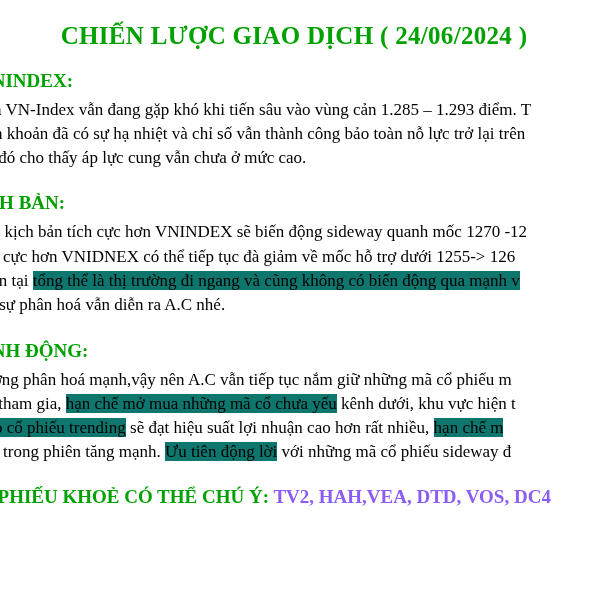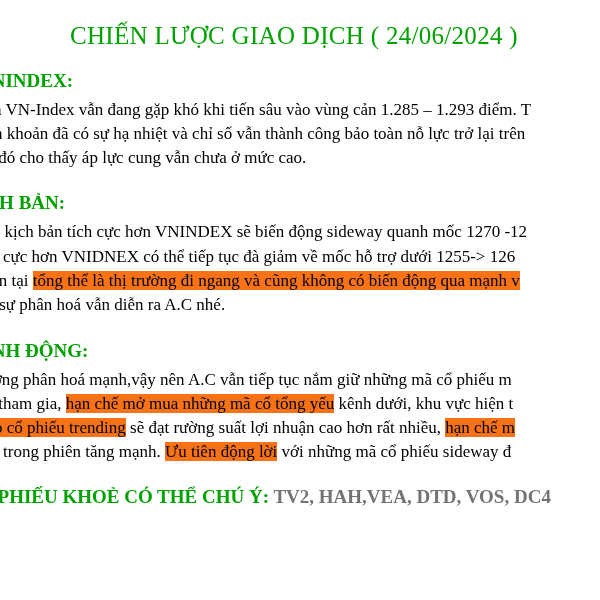--- a/index.html
+++ b/index.html
@@ -15,57 +15,57 @@
   }
   .page {
     position: relative;
     width: 600px;
     height: 600px;
     box-sizing: border-box;
     padding: 0;
   }
   .title {
     color: #00a100;
-    font-weight: normal;
+    font-weight: bold;
     font-size: 25px;
     text-align: center;
     letter-spacing: 0.3px;
     margin: 22px 12px 0 0;
     white-space: nowrap;
   }
   .section-head {
     color: #00a100;
     font-weight: bold;
     font-size: 19px;
     white-space: nowrap;
   }
   .body-line {
     color: #000000;
     font-size: 17px;
     white-space: nowrap;
     line-height: 1.42;
   }
   .hl {
-    background: #f97316;
+    background: #0f766e;
   }
   .block {
     margin-left: -22px;
   }
   .sec-vnindex { margin-top: 20px; }
   .sec-kichban { margin-top: 22px; }
   .sec-hanhdong { margin-top: 23px; }
   .para { margin-top: 6px; }
   .footer {
     margin-top: 22px;
     white-space: nowrap;
     font-size: 19px;
     font-weight: bold;
   }
   .footer .lbl { color: #00a100; }
-  .footer .tickers { color: #737373; margin-top: 16px; }
+  .footer .tickers { color: #8b5cf6; margin-top: 16px; }
 </style>
 </head>
 <body>
 
 <div class="page">
 
   <div class="title">CHIẾN LƯỢC GIAO DỊCH ( 24/06/2024 )</div>
 
   <div class="block sec-vnindex">
     <div class="section-head">VNINDEX:</div>
@@ -83,22 +83,22 @@
       <div class="body-line">iêu cực hơn VNIDNEX có thể tiếp tục đà giảm về mốc hỗ trợ dưới 1255-&gt; 126</div>
       <div class="body-line"><span>hiện tại </span><span class="hl">tổng thể là thị trường đi ngang và cũng không có biến động qua mạnh v</span></div>
       <div class="body-line">iệt sự phân hoá vẫn diễn ra A.C nhé.</div>
     </div>
   </div>
 
   <div class="block sec-hanhdong">
     <div class="section-head">ÀNH ĐỘNG:</div>
     <div class="para">
       <div class="body-line">rường phân hoá mạnh,vậy nên A.C vẫn tiếp tục nắm giữ những mã cổ phiếu m</div>
-      <div class="body-line"><span>ẫn tham gia, </span><span class="hl">hạn chế mở mua những mã cổ tổng yếu</span><span> kênh dưới, khu vực hiện t</span></div>
-      <div class="body-line"><span class="hl">vào cổ phiếu trending</span><span> sẽ đạt rường suất lợi nhuận cao hơn rất nhiều, </span><span class="hl">hạn chế m</span></div>
+      <div class="body-line"><span>ẫn tham gia, </span><span class="hl">hạn chế mở mua những mã cổ chưa yếu</span><span> kênh dưới, khu vực hiện t</span></div>
+      <div class="body-line"><span class="hl">vào cổ phiếu trending</span><span> sẽ đạt hiệu suất lợi nhuận cao hơn rất nhiều, </span><span class="hl">hạn chế m</span></div>
       <div class="body-line"><span>iếu trong phiên tăng mạnh. </span><span class="hl">Ưu tiên động lời</span><span> với những mã cổ phiếu sideway đ</span></div>
     </div>
   </div>
 
   <div class="block footer">
     <span class="lbl">Ổ PHIẾU KHOẺ CÓ THỂ CHÚ Ý:</span>
     <span class="tickers">TV2, HAH,VEA, DTD, VOS, DC4</span>
   </div>
 
 </div>

